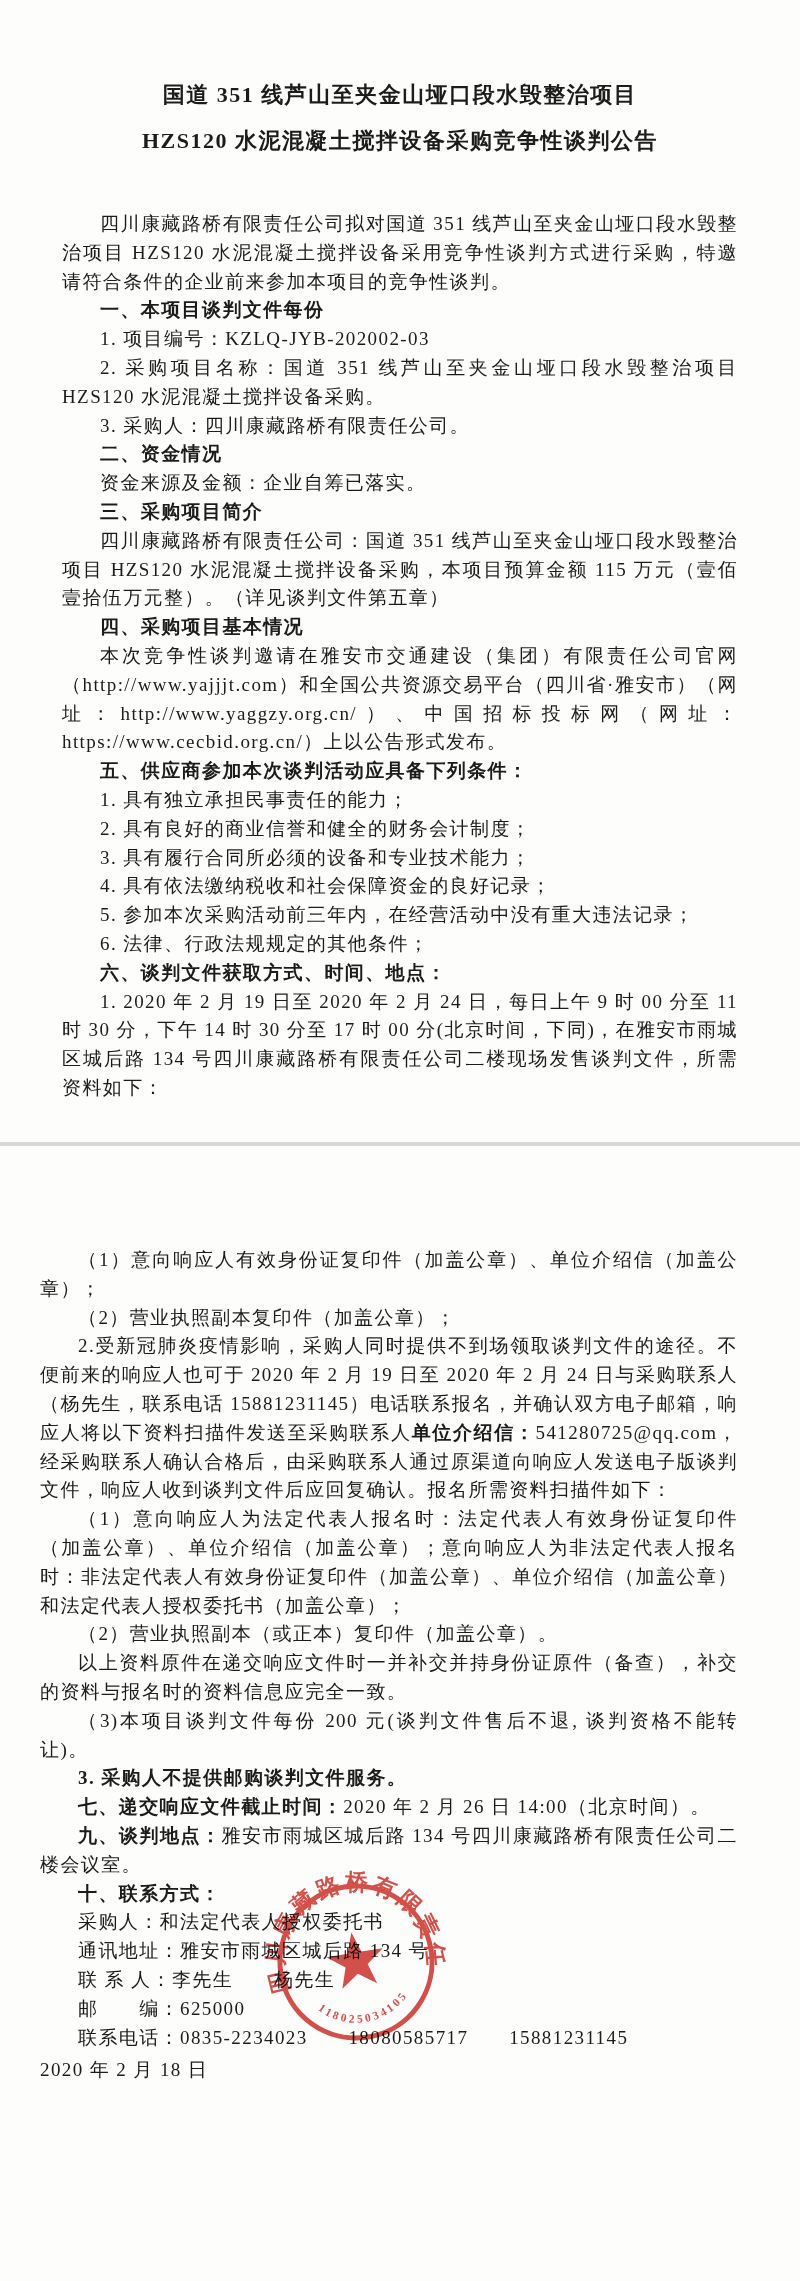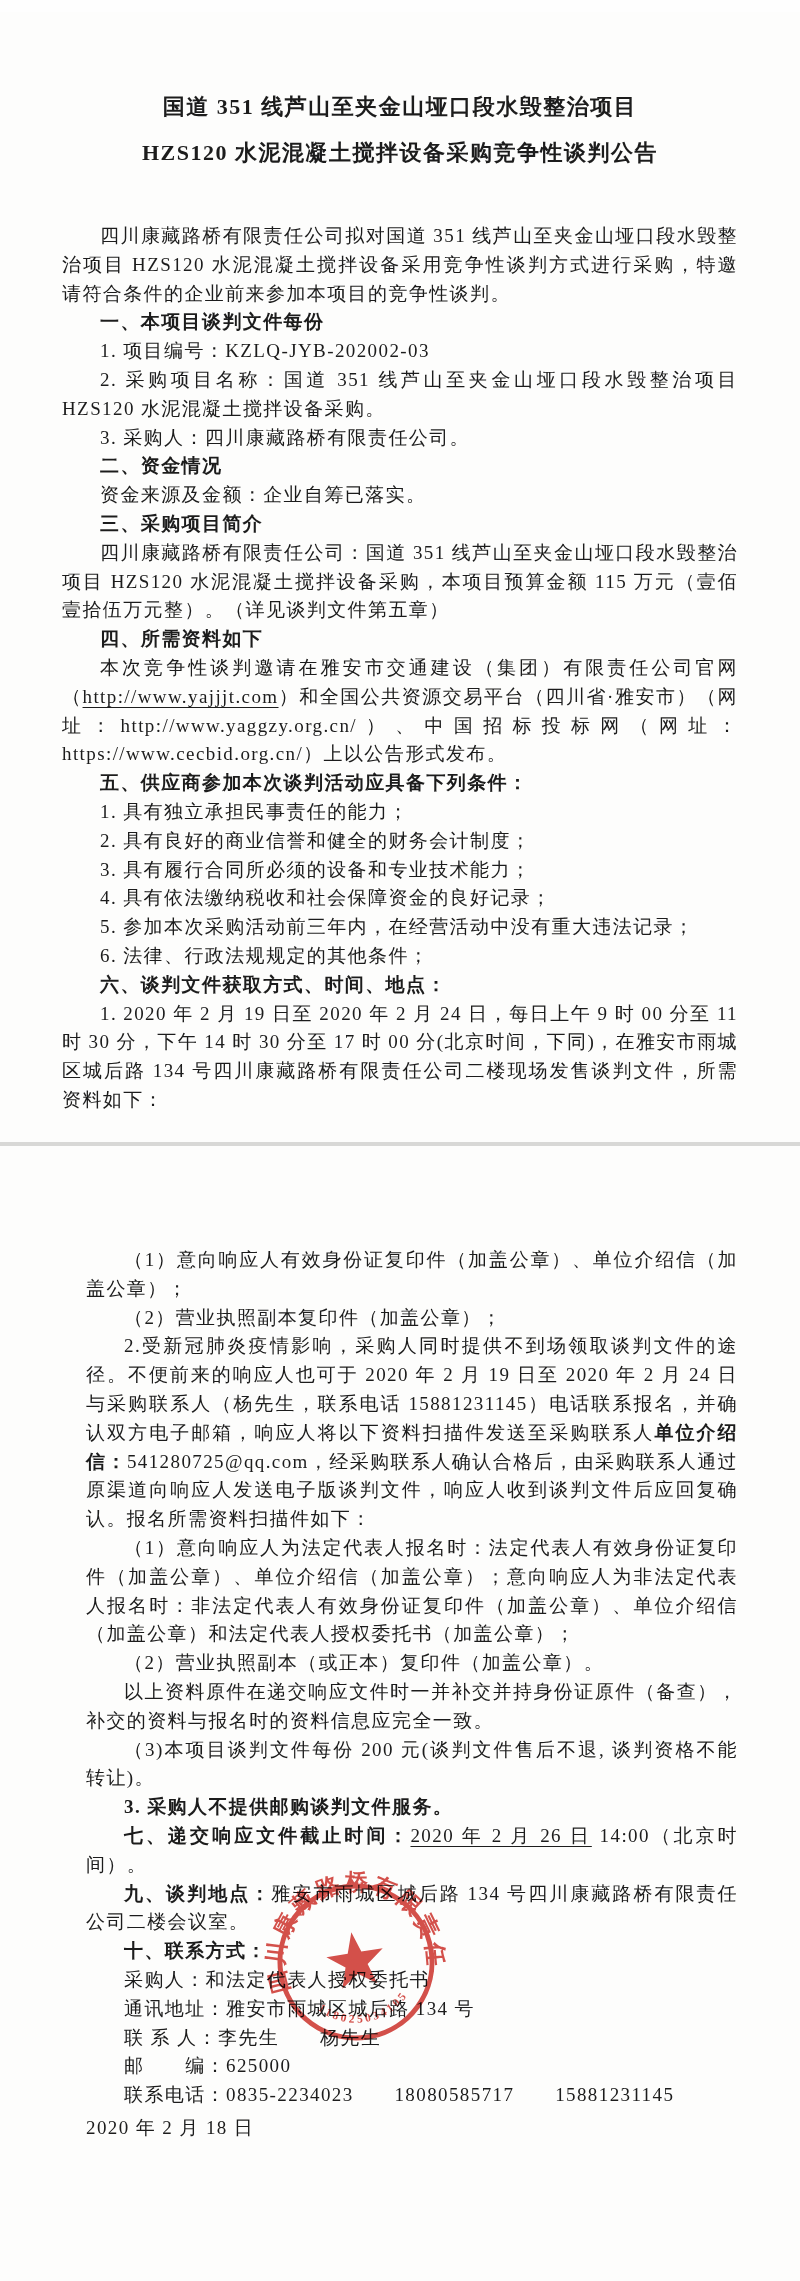--- a/index.html
+++ b/index.html
@@ -1,28 +1,28 @@
 <!DOCTYPE html>
 <html><head>
 <meta charset="utf-8">
 <style>
   html,body{margin:0;padding:0;background:#ffffff;}
   #doc{position:relative;width:800px;height:2281px;background:#fefefe;overflow:hidden;
        font-family:"Liberation Serif","DejaVu Serif",serif;color:#1c1c1c;}
   .page{position:absolute;left:0;width:800px;background:#fdfdfc;}
-  #page1{top:12px;height:1142px;padding:80px 62px 0 62px;box-sizing:border-box;overflow:hidden;}
-  #page2{top:1146px;height:1135px;padding:100px 62px 0 86px;box-sizing:border-box;overflow:hidden;}
+  #page1{top:0;height:1142px;padding:80px 62px 0 62px;box-sizing:border-box;overflow:hidden;}
+  #page2{top:1146px;height:1135px;padding:100px 62px 0 40px;box-sizing:border-box;overflow:hidden;}
   #pagebreak{position:absolute;top:1142px;left:0;width:800px;height:4px;background:#d8d8d6;}
   .line{margin:0;font-size:19px;line-height:28.8px;letter-spacing:1.4px;
         text-align:justify;text-indent:2em;}
   .title{font-size:22px;font-weight:bold;text-align:center;text-indent:0;
          letter-spacing:1.5px;line-height:30px;margin:0 0 16px 0;}
   .first{margin-top:54px;}
   .b,.line .b{font-weight:bold;}
-  .u{text-decoration:underline;text-underline-offset:4px;}
+  .u{text-underline-offset:4px;}
   .bold-line{font-weight:bold;}
   .date{text-align:left;text-indent:0;padding-right:62px;margin-top:4px;}
   #seal{position:absolute;left:256px;top:1862px;width:200px;height:200px;
         opacity:.88;mix-blend-mode:multiply;transform:rotate(-9deg);}
 </style>
 </head>
 <body>
 
 <div id="doc">
 
@@ -31,21 +31,21 @@
       <p class="line title"><span>HZS120 水泥混凝土搅拌设备采购竞争性谈判公告</span></p>
       <p class="line first"><span>四川康藏路桥有限责任公司拟对国道 351 线芦山至夹金山垭口段水毁整治项目 HZS120 水泥混凝土搅拌设备采用竞争性谈判方式进行采购，特邀请符合条件的企业前来参加本项目的竞争性谈判。</span></p>
       <p class="line bold-line"><span>一、本项目谈判文件每份</span></p>
       <p class="line"><span>1. 项目编号：KZLQ-JYB-202002-03</span></p>
       <p class="line"><span>2. 采购项目名称：国道 351 线芦山至夹金山垭口段水毁整治项目 HZS120 水泥混凝土搅拌设备采购。</span></p>
       <p class="line"><span>3. 采购人：四川康藏路桥有限责任公司。</span></p>
       <p class="line bold-line"><span>二、资金情况</span></p>
       <p class="line"><span>资金来源及金额：企业自筹已落实。</span></p>
       <p class="line bold-line"><span>三、采购项目简介</span></p>
       <p class="line"><span>四川康藏路桥有限责任公司：国道 351 线芦山至夹金山垭口段水毁整治项目 HZS120 水泥混凝土搅拌设备采购，本项目预算金额 115 万元（壹佰壹拾伍万元整）。（详见谈判文件第五章）</span></p>
-      <p class="line bold-line"><span>四、所需资料如下</span></p>
+      <p class="line bold-line"><span>四、采购项目基本情况</span></p>
       <p class="line"><span>本次竞争性谈判邀请在雅安市交通建设（集团）有限责任公司官网（</span><span class="u">http://www.yajjjt.com</span><span>）和全国公共资源交易平台（四川省·雅安市）（网址：http://www.yaggzy.org.cn/）、中国招标投标网（网址：https://www.cecbid.org.cn/）上以公告形式发布。</span></p>
       <p class="line bold-line"><span>五、供应商参加本次谈判活动应具备下列条件：</span></p>
       <p class="line"><span>1. 具有独立承担民事责任的能力；</span></p>
       <p class="line"><span>2. 具有良好的商业信誉和健全的财务会计制度；</span></p>
       <p class="line"><span>3. 具有履行合同所必须的设备和专业技术能力；</span></p>
       <p class="line"><span>4. 具有依法缴纳税收和社会保障资金的良好记录；</span></p>
       <p class="line"><span>5. 参加本次采购活动前三年内，在经营活动中没有重大违法记录；</span></p>
       <p class="line"><span>6. 法律、行政法规规定的其他条件；</span></p>
       <p class="line bold-line"><span>六、谈判文件获取方式、时间、地点：</span></p>
       <p class="line"><span>1. 2020 年 2 月 19 日至 2020 年 2 月 24 日，每日上午 9 时 00 分至 11 时 30 分，下午 14 时 30 分至 17 时 00 分(北京时间，下同)，在雅安市雨城区城后路 134 号四川康藏路桥有限责任公司二楼现场发售谈判文件，所需资料如下：</span></p>

